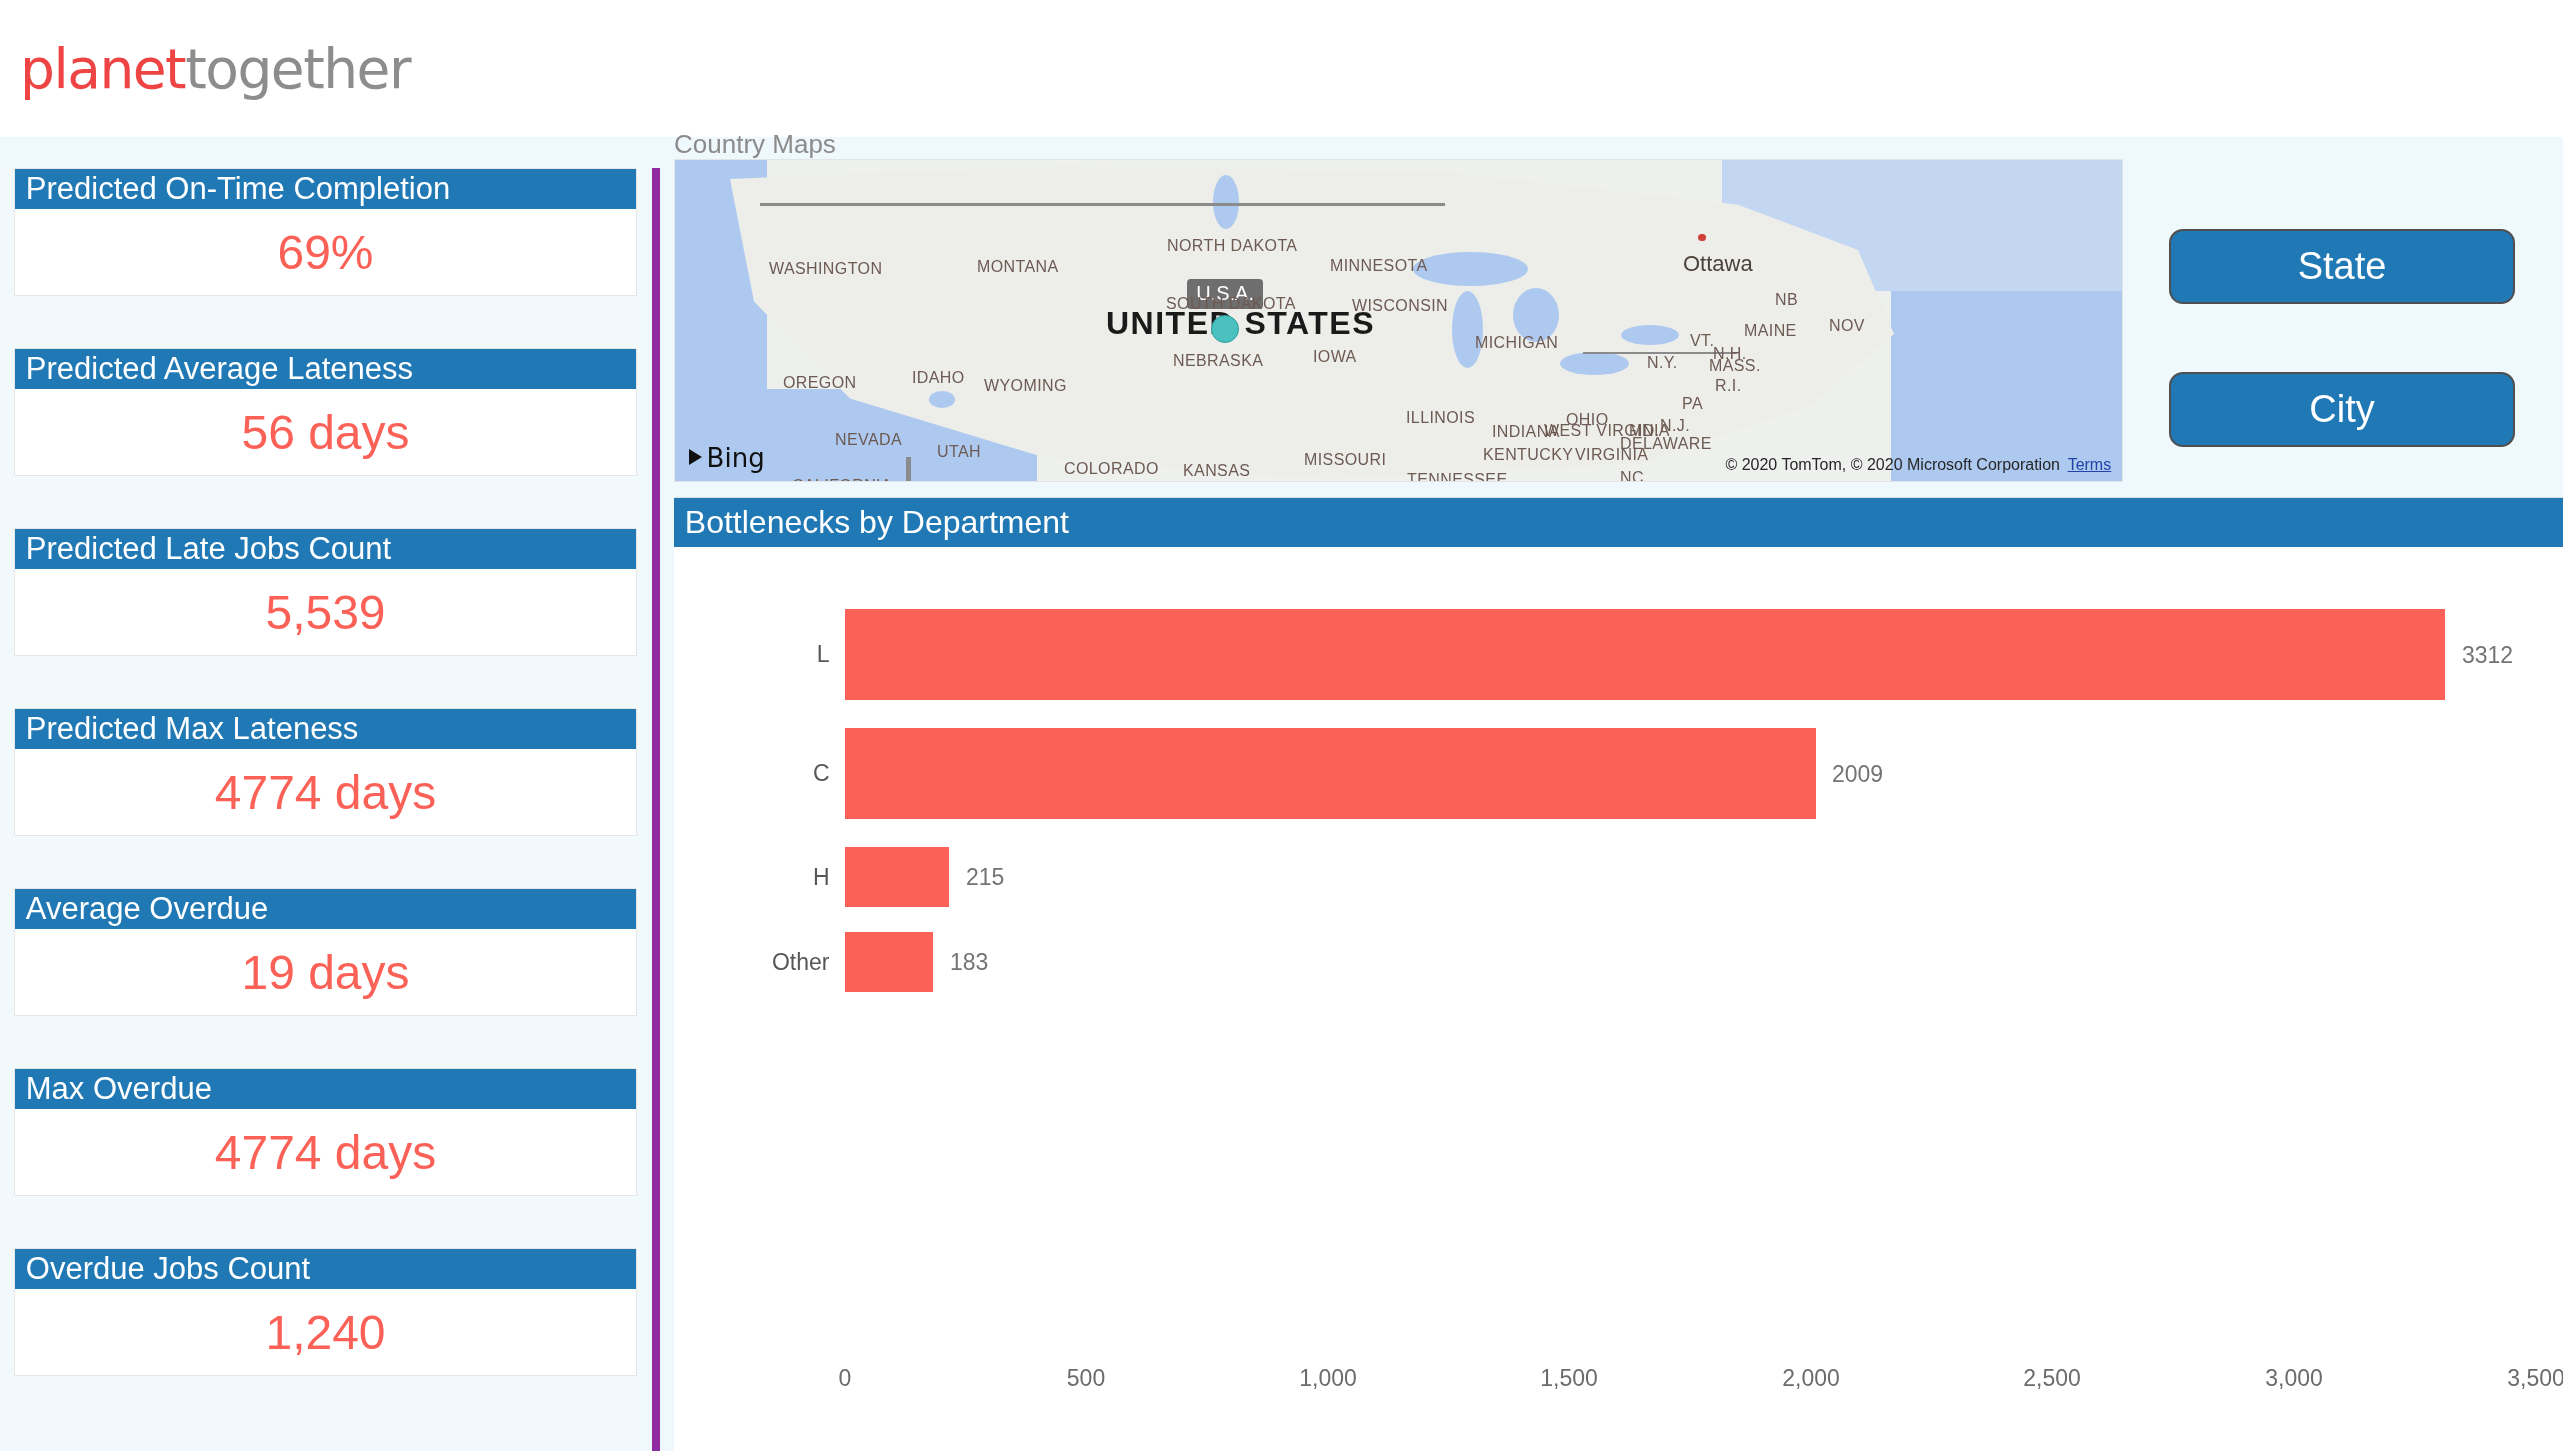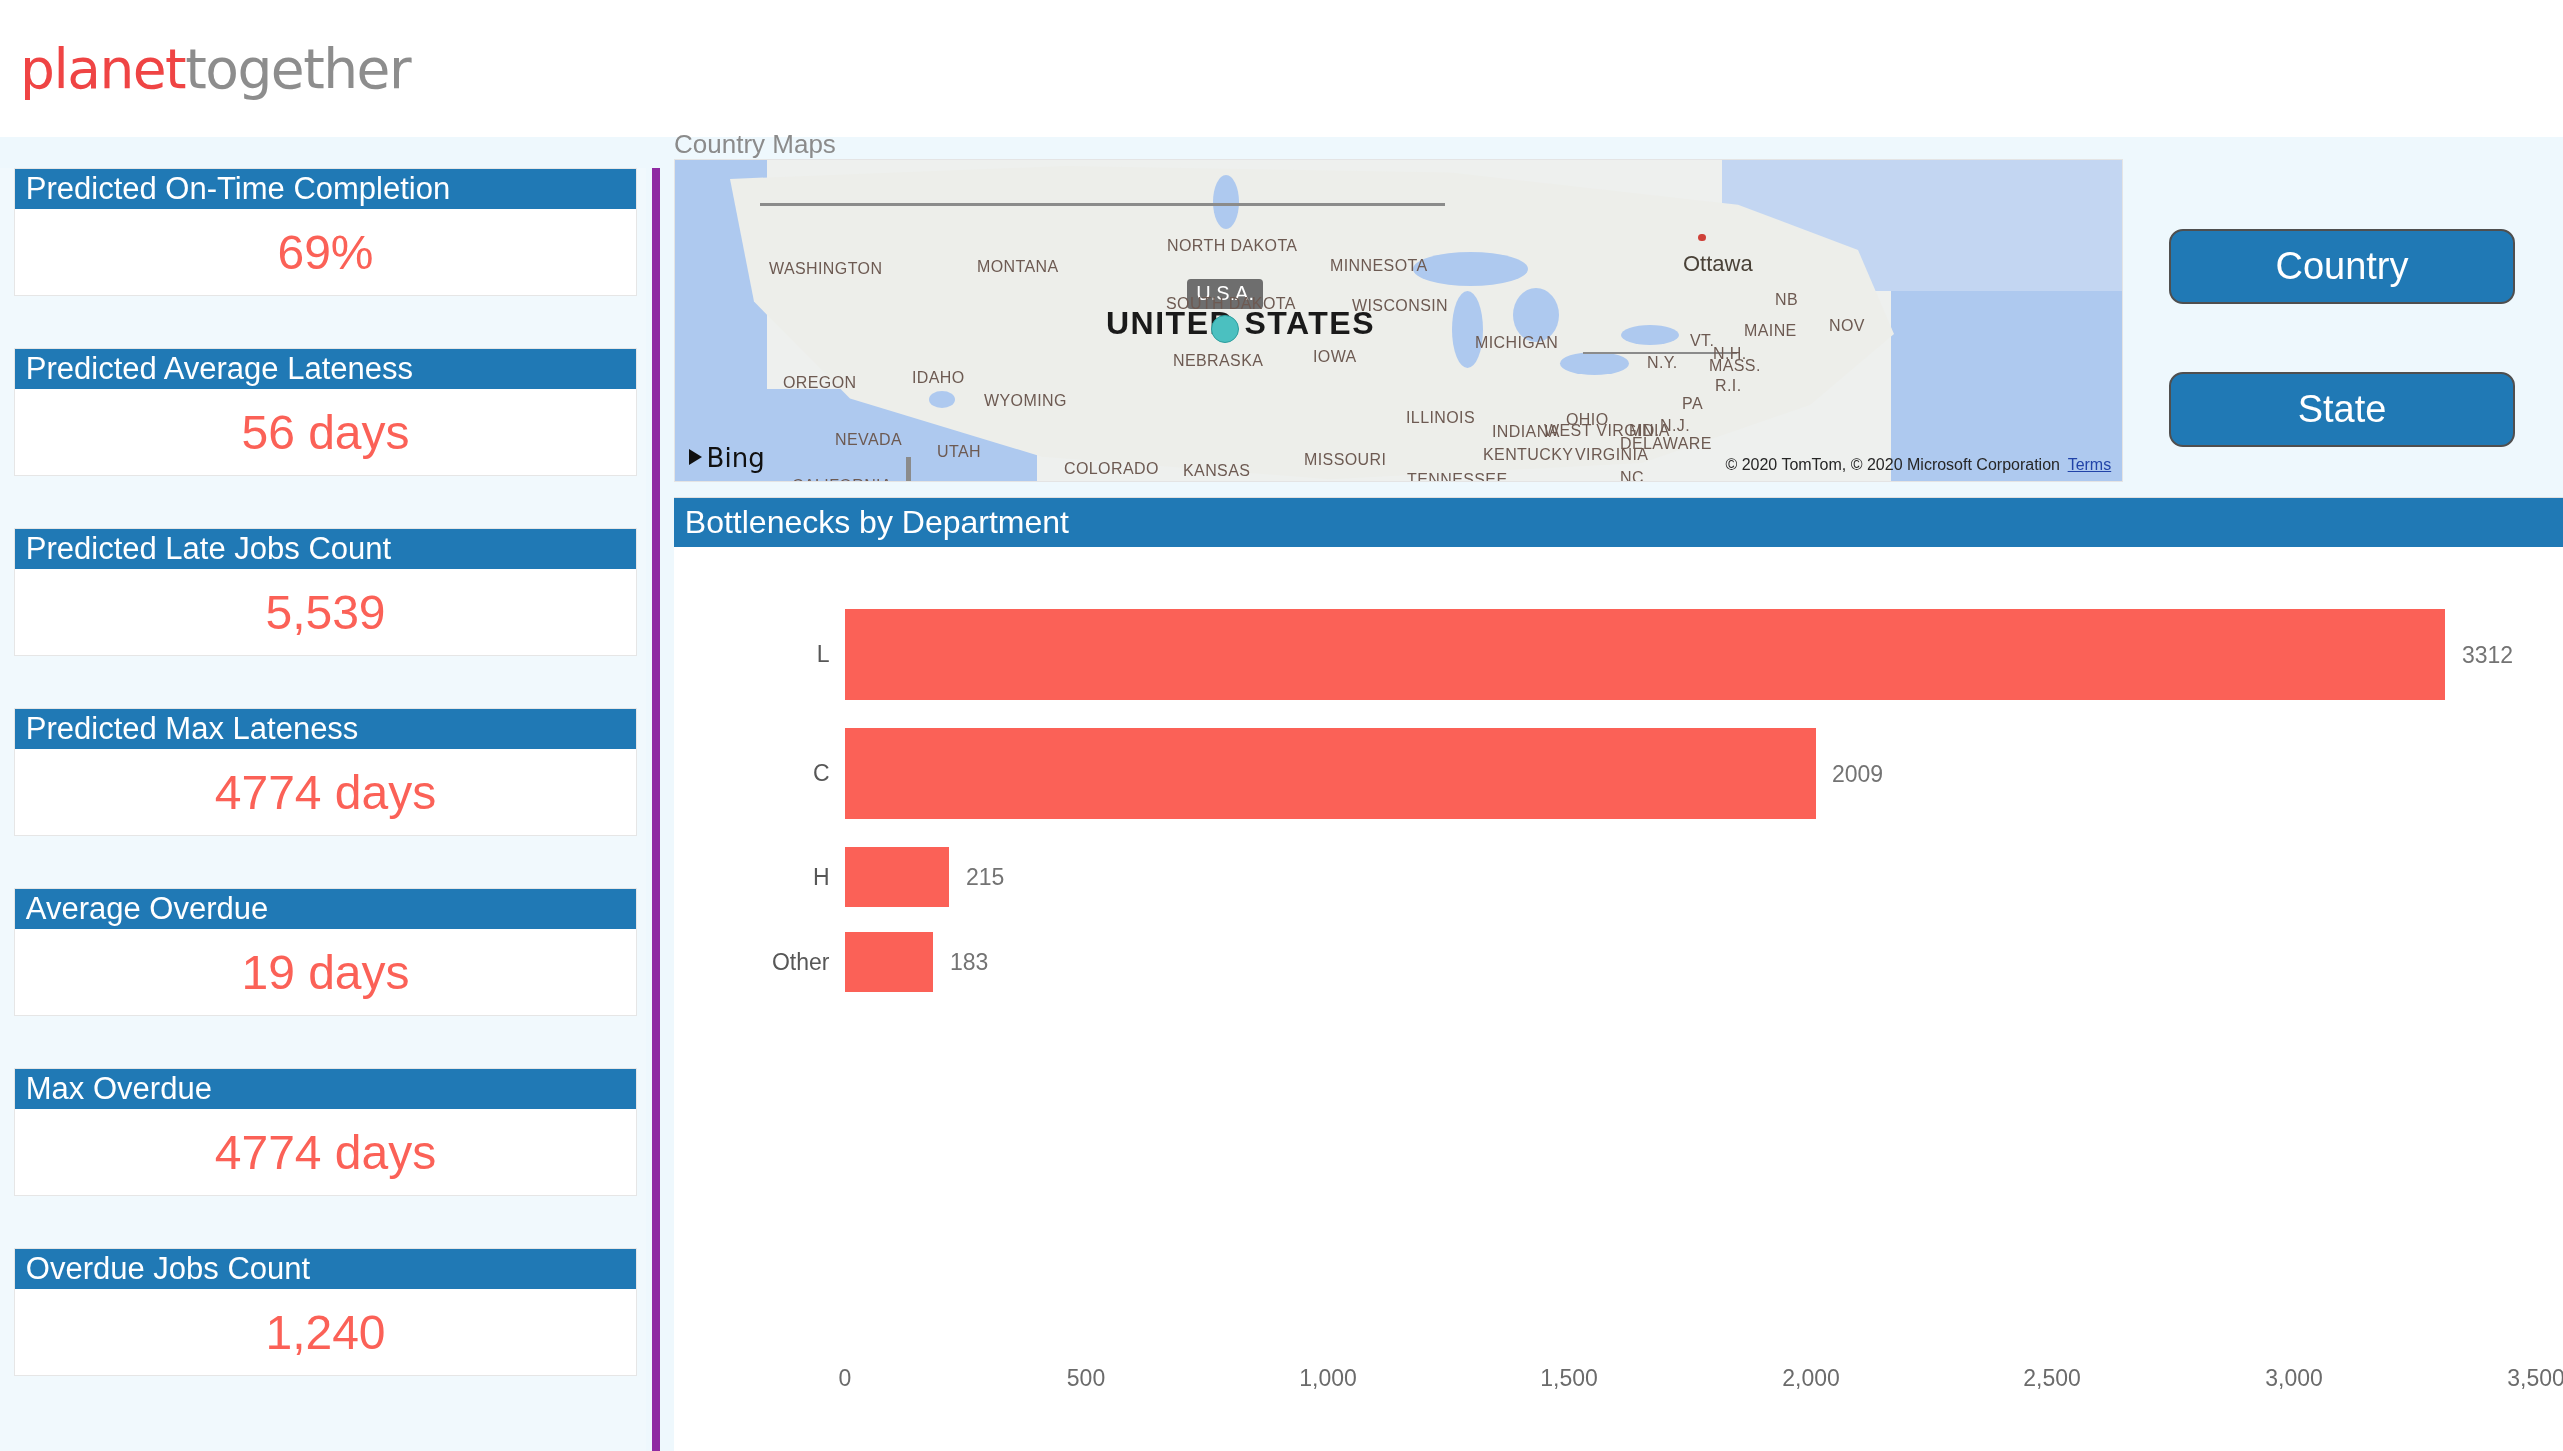--- a/index.html
+++ b/index.html
@@ -401,21 +401,21 @@
 
     <div class="bing"><span class="mark"></span><span>Bing</span></div>
 
     <div class="copyright"><span>© 2020 TomTom, © 2020 Microsoft Corporation</span><span class="terms">Terms</span></div>
   <div class="state-lbl" style="left: 94px; top: 100px;">WASHINGTON</div>
       <div class="state-lbl" style="left: 302px; top: 98px;">MONTANA</div>
       <div class="state-lbl" style="left: 492px; top: 77px;">NORTH DAKOTA</div>
       <div class="state-lbl" style="left: 655px; top: 97px;">MINNESOTA</div>
       <div class="state-lbl" style="left: 108px; top: 214px;">OREGON</div>
       <div class="state-lbl" style="left: 237px; top: 209px;">IDAHO</div>
-      <div class="state-lbl" style="left: 309px; top: 232px;">WYOMING</div>
+      <div class="state-lbl" style="left: 309px; top: 217px;">WYOMING</div>
       <div class="state-lbl" style="left: 491px; top: 135px;">SOUTH DAKOTA</div>
       <div class="state-lbl" style="left: 677px; top: 137px;">WISCONSIN</div>
       <div class="state-lbl" style="left: 800px; top: 174px;">MICHIGAN</div>
       <div class="state-lbl" style="left: 638px; top: 188px;">IOWA</div>
       <div class="state-lbl" style="left: 498px; top: 192px;">NEBRASKA</div>
       <div class="state-lbl" style="left: 160px; top: 271px;">NEVADA</div>
       <div class="state-lbl" style="left: 262px; top: 283px;">UTAH</div>
       <div class="state-lbl" style="left: 389px; top: 300px;">COLORADO</div>
       <div class="state-lbl" style="left: 508px; top: 302px;">KANSAS</div>
       <div class="state-lbl" style="left: 629px; top: 291px;">MISSOURI</div>
@@ -437,21 +437,20 @@
       <div class="state-lbl" style="left: 900px; top: 286px;">VIRGINIA</div>
       <div class="state-lbl" style="left: 869px; top: 262px;">WEST VIRGINIA</div>
       <div class="state-lbl" style="left: 954px; top: 262px;">MD.</div>
       <div class="state-lbl" style="left: 985px; top: 257px;">N.J.</div>
       <div class="state-lbl" style="left: 945px; top: 275px;">DELAWARE</div>
       <div class="state-lbl" style="left: 945px; top: 309px;">NC</div>
       <div class="city-lbl" style="left: 1008px; top: 91px;">Ottawa</div>
     </div>
 
   <div class="btn-col" id="btn-col">
-      <div class="filter-btn">Country</div>
       <div class="filter-btn">State</div>
       <div class="filter-btn">City</div>
       <div class="filter-btn">Plant</div>
     </div>
 
   <div class="chart-panel">
     <div class="chart-head">Bottlenecks by Department</div>
     <div class="plot" id="plot">
       <div class="axis" id="axis">
           <div class="tick" style="left: 171px;">0</div>

